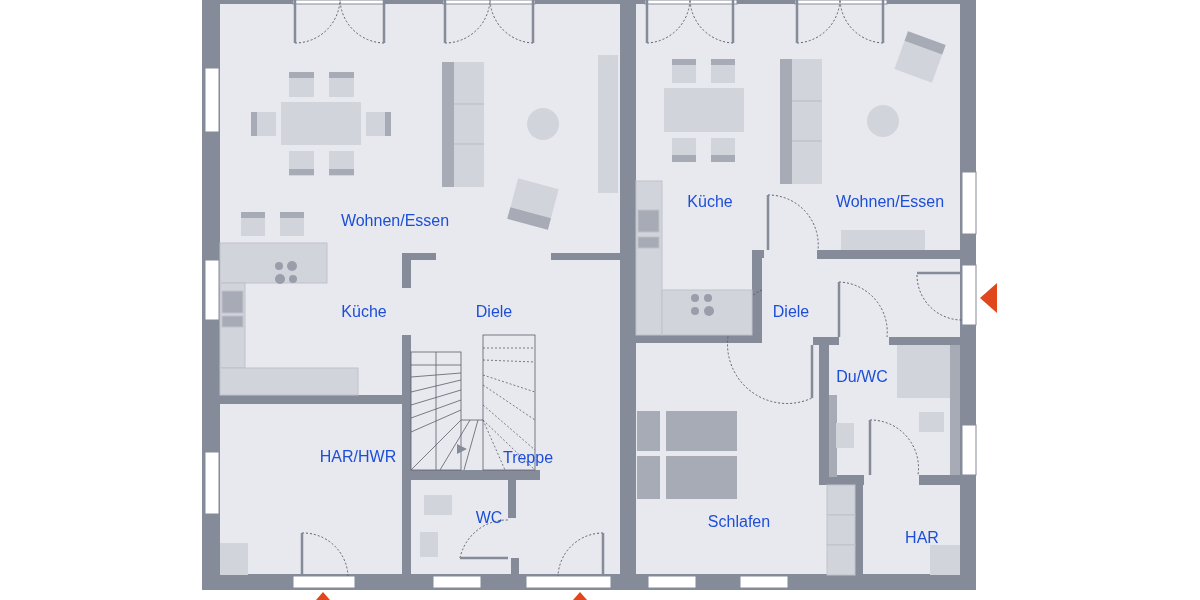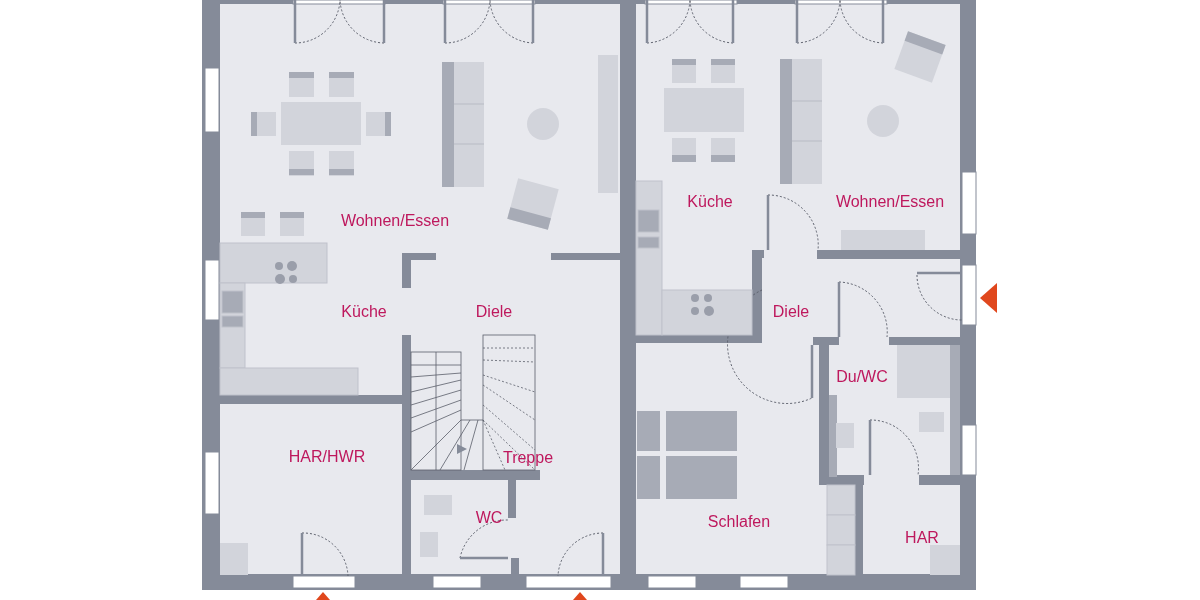--- a/index.html
+++ b/index.html
@@ -1,18 +1,18 @@
 <!DOCTYPE html>
 <html><head>
 <meta charset="utf-8">
 <style>
   html,body{margin:0;padding:0;background:#ffffff;}
   body{width:1200px;height:600px;position:relative;overflow:hidden;font-family:"Liberation Sans","DejaVu Sans",sans-serif;}
   .plan{position:absolute;left:0;top:0;width:1200px;height:600px;}
-  .label{position:absolute;font-size:16px;color:#be185d;white-space:nowrap;transform:translate(-50%,-50%);}
+  .label{position:absolute;font-size:16px;color:#1d4ed8;white-space:nowrap;transform:translate(-50%,-50%);}
 </style>
 </head>
 <body>
 
 <svg class="plan" width="1200" height="600" viewBox="0 0 1200 600" xmlns="http://www.w3.org/2000/svg">
 
   <rect x="205" y="0" width="770" height="588" fill="#e8e9ee"></rect>
 
   <g fill="#858b99">
     <rect x="202" y="0" width="18" height="590"></rect>
@@ -232,21 +232,21 @@
   <rect x="930" y="545" width="30" height="30" fill="#d2d4db"></rect>
 
   <path d="M316 600 L323 592 L330 600 Z" fill="#e0471d"></path>
   <path d="M573 600 L580 592 L587 600 Z" fill="#e0471d"></path>
   <path d="M980 298 L997 283 L997 313 Z" fill="#e0471d"></path>
 </svg>
 
 <div class="label" style="left:395px;top:221px">Wohnen/Essen</div>
 <div class="label" style="left:364px;top:312px">Küche</div>
 <div class="label" style="left:494px;top:312px">Diele</div>
-<div class="label" style="left:327px;top:457px">HAR/HWR</div>
+<div class="label" style="left:358px;top:457px">HAR/HWR</div>
 <div class="label" style="left:528px;top:458px">Treppe</div>
 <div class="label" style="left:489px;top:518px">WC</div>
 
 <div class="label" style="left:710px;top:202px">Küche</div>
 <div class="label" style="left:890px;top:202px">Wohnen/Essen</div>
 <div class="label" style="left:791px;top:312px">Diele</div>
 <div class="label" style="left:862px;top:377px">Du/WC</div>
 <div class="label" style="left:739px;top:522px">Schlafen</div>
 <div class="label" style="left:922px;top:538px">HAR</div>
 

